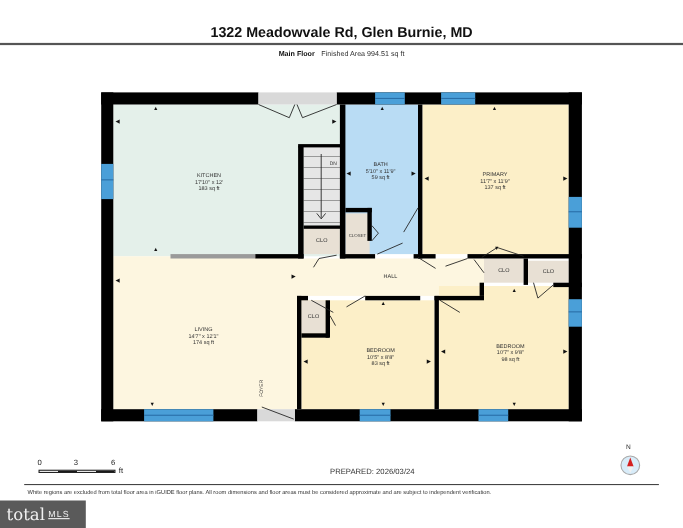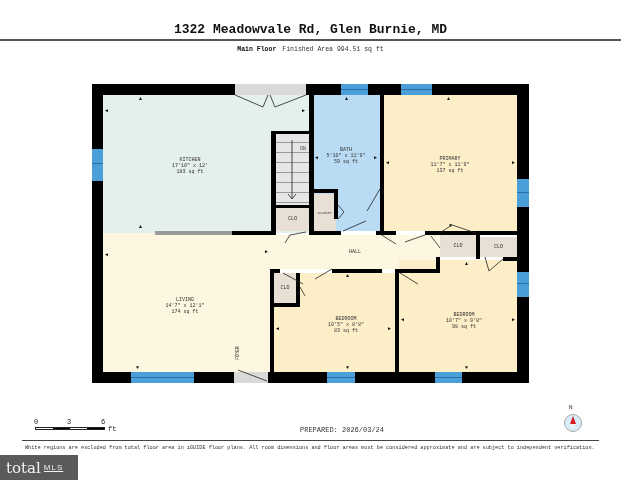--- a/index.html
+++ b/index.html
@@ -1,17 +1,17 @@
 <!DOCTYPE html>
 <html><head>
 <meta charset="utf-8">
 <style>
   html, body { margin:0; padding:0; }
   body { width:621px; height:480px; background:#ffffff; position:relative; overflow:hidden; font-family:"Liberation Sans", sans-serif; }
-  .abs { position:absolute;font-family:Liberation Mono, monospace; }
+  .abs { position:absolute; }
   .title { left:0; width:621px; top:22px; text-align:center; font-size:13px; font-weight:bold; color:#111; }
   .rule-top { left:0; top:39px; width:621px; height:2px; background:#555; }
   .subtitle { left:0; width:621px; top:46px; text-align:center; font-size:6.5px; color:#333; }
   .subtitle b { font-weight:bold; color:#111; margin-right:6px; }
   .wall { background:#000; position:absolute; }
   .room { position:absolute; }
   .label { position:absolute; text-align:center; font-size:5px; color:#333; line-height:6px; }
   .clo { position:absolute; background:#e8e0d4; font-size:5px; color:#333; display:flex; align-items:center; justify-content:center; }
   .win { position:absolute; background:#4a9fd8; }
   .win::after { content:""; position:absolute; left:0; right:0; top:45%; height:1px; background:#2a6fa8; }

